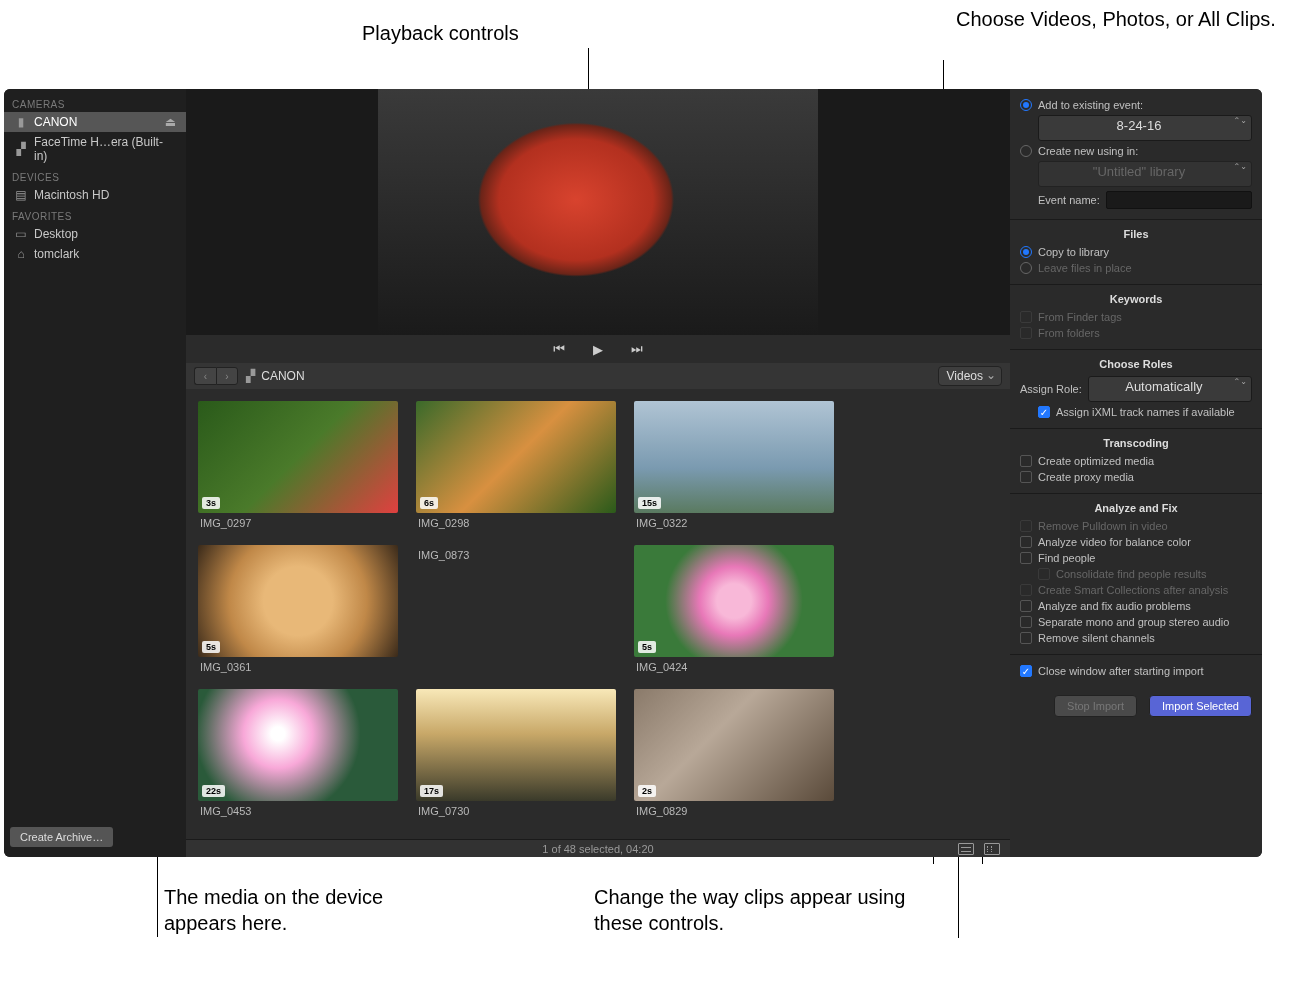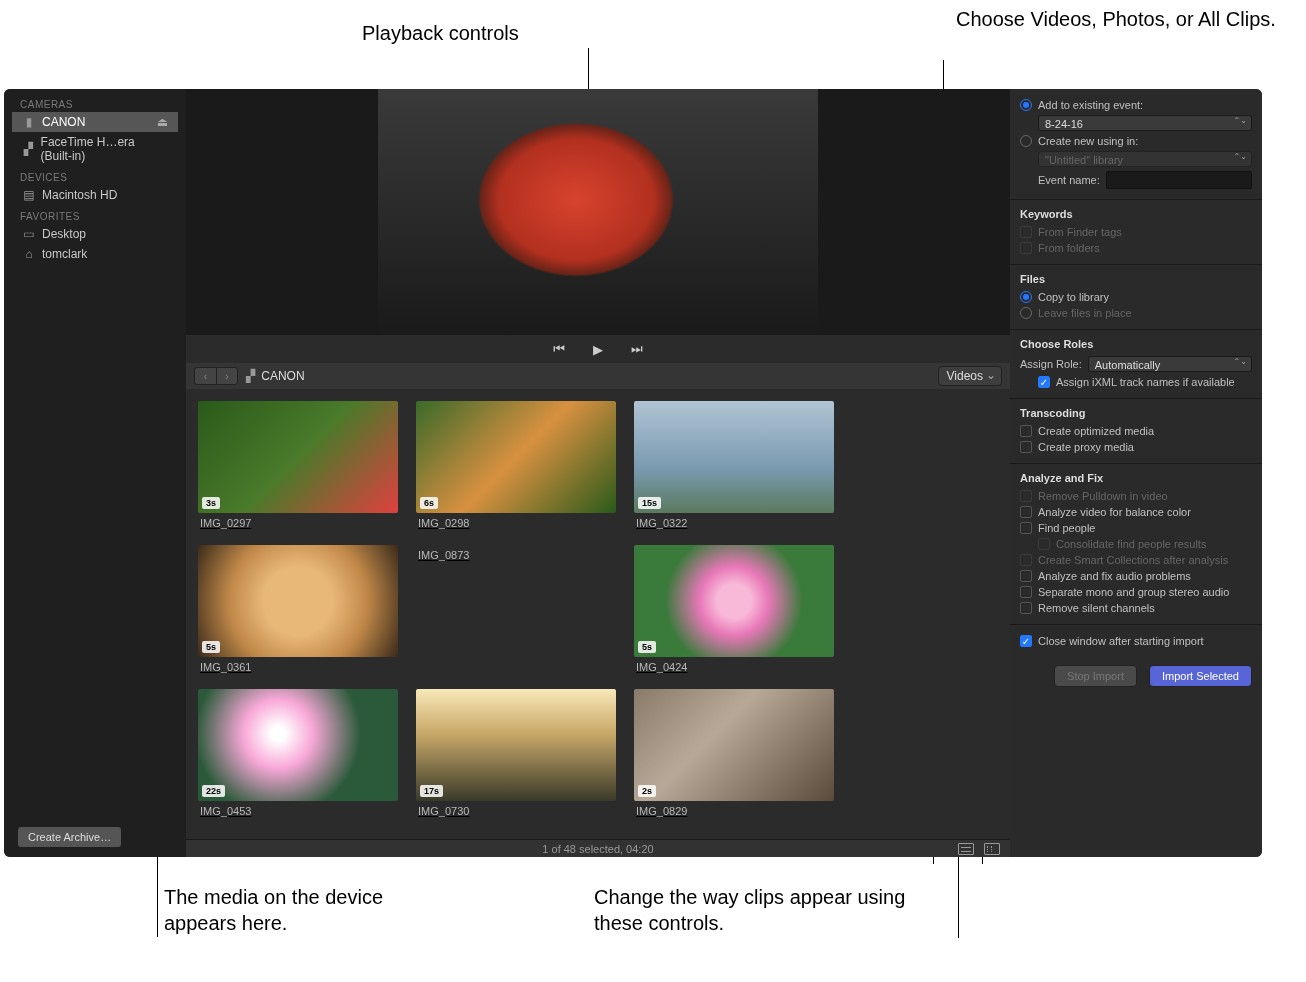--- a/index.html
+++ b/index.html
@@ -15,21 +15,21 @@
 .traffic { display: flex; gap: 7px; }
 .dot { width: 11px; height: 11px; border-radius: 50%; }
 .dot-close { background: #ff5f56; }
 .dot-min { background: #5b5b5b; }
 .dot-max { background: #27c93f; }
 .title { position: absolute; left: 50%; transform: translateX(-50%); color: #aaa; font-size: 12px; }
 
 .body-row { flex: 1; display: flex; min-height: 0; }
 
 
-.sidebar { width: 182px; background: #1f1f1f; color: #b8b8b8; padding: 4px 8px; display: flex; flex-direction: column; }
+.sidebar { width: 182px; background: #1f1f1f; color: #b8b8b8; padding: 4px 0; display: flex; flex-direction: column; }
 .sb-heading { font-size: 10px; color: #7a7a7a; letter-spacing: 0.5px; padding: 6px 8px 2px; text-transform: uppercase; }
 .sb-item { display: flex; align-items: center; gap: 6px; padding: 3px 10px; font-size: 12px; color: #c8c8c8; cursor: default; }
 .sb-item.selected { background: #565656; color: #fff; }
 .sb-item .ic { width: 14px; height: 12px; display: inline-flex; align-items: center; justify-content: center; color:#999; }
 .sb-eject { margin-left: auto; color:#aaa; }
 .sidebar-footer { margin-top: auto; padding: 6px; }
 .btn-archive { background: #555; color: #ddd; border: none; border-radius: 3px; padding: 4px 10px; font-size: 11px; }
 
 
 .center { flex: 1; display: flex; flex-direction: column; background: #2b2b2b; min-width: 0; }
@@ -41,21 +41,21 @@
 .browse-bar { height: 26px; background: #353535; display: flex; align-items: center; padding: 0 8px; gap: 8px; }
 .nav-btn { width: 22px; height: 18px; background: #444; border: 1px solid #222; color: #888; display:flex; align-items:center; justify-content:center; font-size:10px; border-radius:3px;}
 .nav-group { display:flex; }
 .nav-group .nav-btn:first-child{border-radius:3px 0 0 3px; border-right:none;} .nav-group .nav-btn:last-child{border-radius:0 3px 3px 0;}
 .breadcrumb { color: #ddd; font-size: 12px; display:flex; align-items:center; gap:6px;}
 .filter-select { margin-left: auto; background: #3e3e3e; color: #ddd; border: 1px solid #222; border-radius: 4px; padding: 2px 18px 2px 8px; font-size: 12px; position:relative; }
 .filter-select::after{content:"⌄"; position:absolute; right:5px; top:1px; color:#aaa;}
 
 .grid-area { flex: 1; background: #2b2b2b; padding: 12px; overflow: auto; }
 .grid { display: grid; grid-template-columns: repeat(3, 200px); gap: 16px 18px; }
-.thumb { width: 200px; text-decoration: underline; }
+.thumb { width: 200px; }
 .thumb-img { width: 200px; height: 112px; background: #444; position: relative; border-radius: 2px; }
 .dur { position: absolute; left: 4px; bottom: 4px; background: rgba(255,255,255,0.85); color: #000; font-size: 9px; font-weight: bold; padding: 1px 4px; border-radius: 2px; }
 .thumb-name { color: #b8b8b8; font-size: 11px; padding: 4px 2px 0; }
 
 
 .g1{background:linear-gradient(135deg,#2a5a1a,#4a7a2a,#e04040);} 
 .g2{background:linear-gradient(135deg,#3a6a2a,#d89040,#2a5a1a);text-align:center;} 
 .g3{background:linear-gradient(180deg,#b0c4d4,#7a9ab0 60%,#5a7a60);} 
 .g4{background:radial-gradient(circle,#e8b878 30%,#c08848 60%,#3a2a1a);} 
 .g5{background:linear-gradient(180deg,#aac4c8,#6a8a6a 50%,#3a5a4a);} 
@@ -67,31 +67,31 @@
 .status-bar { height: 18px; background: #323232; border-top: 1px solid #1a1a1a; display: flex; align-items: center; padding: 0 10px; color: #999; font-size: 11px; }
 .status-center { position: absolute; left: 50%; transform: translateX(-50%); }
 .status-icons { margin-left: auto; display: flex; gap: 10px; color:#bbb; }
 .view-ic{width:16px;height:12px;border:1px solid #999;border-radius:1px;position:relative;}
 .view-ic.list::before,.view-ic.list::after{content:"";position:absolute;left:2px;right:2px;height:1px;background:#999;}
 .view-ic.list::before{top:3px;}.view-ic.list::after{top:7px;}
 .view-ic.film::before{content:"";position:absolute;left:2px;top:2px;bottom:2px;width:3px;border-left:1px dotted #999;border-right:1px dotted #999;}
 
 
 .rpanel { width: 252px; background: #2a2a2a; color: #c0c0c0; font-size: 11px; overflow-y: auto; }
-.rp-sec { border-bottom: 1px solid #1a1a1a; padding: 8px 10px; }
+.rp-sec { border-bottom: 1px solid #1a1a1a; padding: 8px 10px; text-align: center; }
 .rp-row { display: flex; align-items: center; gap: 6px; padding: 2px 0; }
 .rp-heading { color: #ddd; font-size: 11px; font-weight: 600; margin-bottom: 4px; }
 .radio { width: 12px; height: 12px; border-radius: 50%; border: 1px solid #666; display:inline-flex; align-items:center; justify-content:center; flex-shrink:0;}
 .radio.on { border-color:#2278ff; }
 .radio.on::after { content:""; width:6px; height:6px; border-radius:50%; background:#2278ff; }
 .chk { width: 12px; height: 12px; border: 1px solid #555; border-radius: 2px; display:inline-flex; align-items:center; justify-content:center; flex-shrink:0; font-size:10px; color:#fff;}
 .chk.on { background:#2278ff; border-color:#2278ff;}
 .chk.disabled { border-color:#3a3a3a; }
 .dim { color: #666; }
-.sel { background: #3a3a3a; border: 1px solid #1a1a1a; color: #ddd; border-radius: 3px; padding: 2px 18px 0 6px; font-size: 11px; position:relative; flex:1;}
+.sel { background: #3a3a3a; border: 1px solid #1a1a1a; color: #ddd; border-radius: 3px; padding: 2px 18px 7px 6px; font-size: 13px; position:relative; flex:1;}
 .sel::after{content:"⌃⌄"; position:absolute; right:4px; top:1px; font-size:8px; color:#aaa; line-height:1;}
 .sel.wide{width:100%;}
 .sel.dim{background:#333;color:#666;border-color:#222;}
 .txt { background: #1a1a1a; border: 1px solid #111; flex:1; height:18px; border-radius:2px;}
 .indent { padding-left: 18px; }
 .btn { background: #4a4a4a; border: 1px solid #222; color: #ddd; border-radius: 4px; padding: 4px 12px; font-size: 11px; }
 .btn.primary { background: #5865d6; color:#fff;}
 .btn.disabled { color:#777; }
 .btn-row { display:flex; gap:12px; justify-content:flex-end; padding:8px 10px;}
 
@@ -254,40 +254,40 @@
         <div class="rp-row indent">
           <div class="sel wide dim">"Untitled" library</div>
         </div>
         <div class="rp-row indent">
           <span>Event name:</span>
           <div class="txt"></div>
         </div>
       </div>
 
       <div class="rp-sec">
+        <div class="rp-heading">Files</div>
+        <div class="rp-row">
+          <span class="radio on"></span>
+          <span>Copy to library</span>
+        </div>
+        <div class="rp-row">
+          <span class="radio"></span>
+          <span class="dim">Leave files in place</span>
+        </div>
+      </div>
+
+      <div class="rp-sec">
         <div class="rp-heading">Keywords</div>
         <div class="rp-row">
           <span class="chk disabled"></span>
           <span class="dim">From Finder tags</span>
         </div>
         <div class="rp-row">
           <span class="chk disabled"></span>
           <span class="dim">From folders</span>
-        </div>
-      </div>
-
-      <div class="rp-sec">
-        <div class="rp-heading">Files</div>
-        <div class="rp-row">
-          <span class="radio on"></span>
-          <span>Copy to library</span>
-        </div>
-        <div class="rp-row">
-          <span class="radio"></span>
-          <span class="dim">Leave files in place</span>
         </div>
       </div>
 
       <div class="rp-sec">
         <div class="rp-heading">Choose Roles</div>
         <div class="rp-row">
           <span>Assign Role:</span>
           <div class="sel">Automatically</div>
         </div>
         <div class="rp-row indent">

